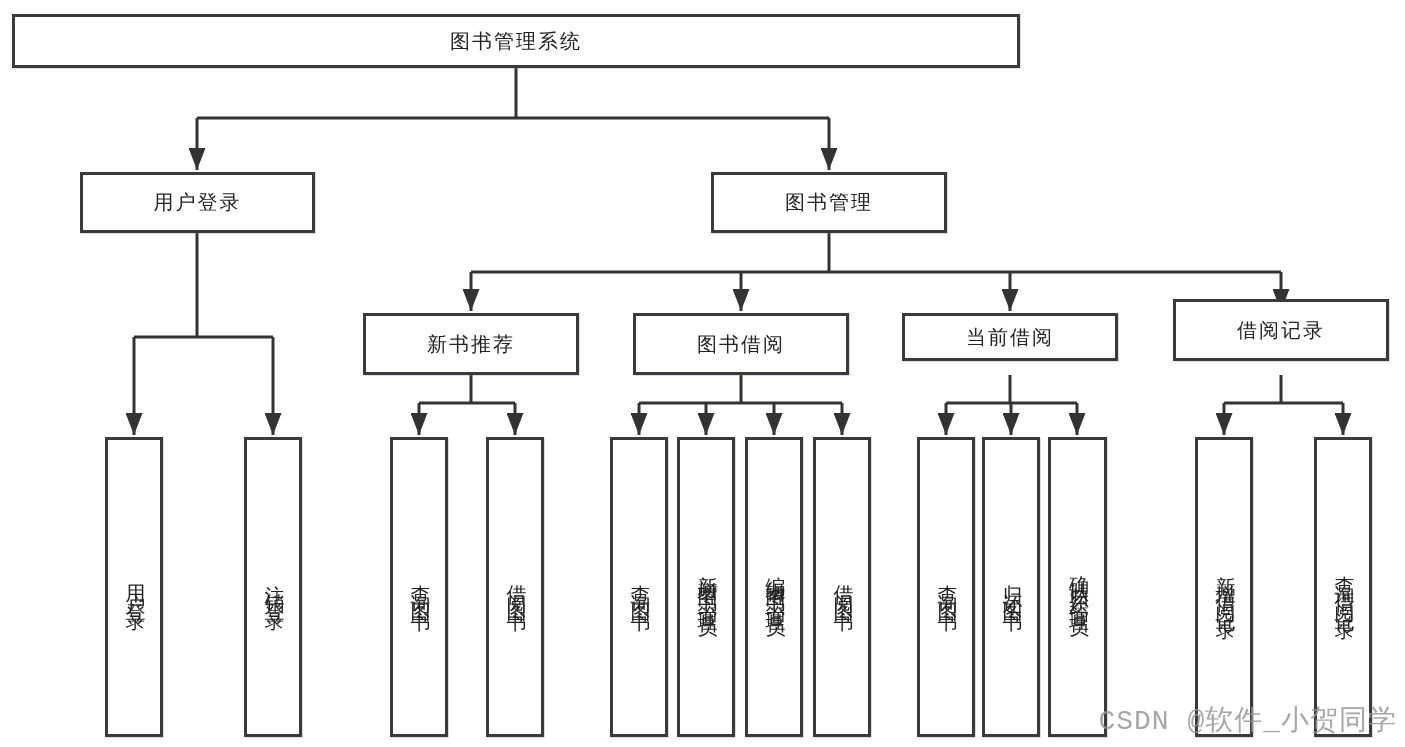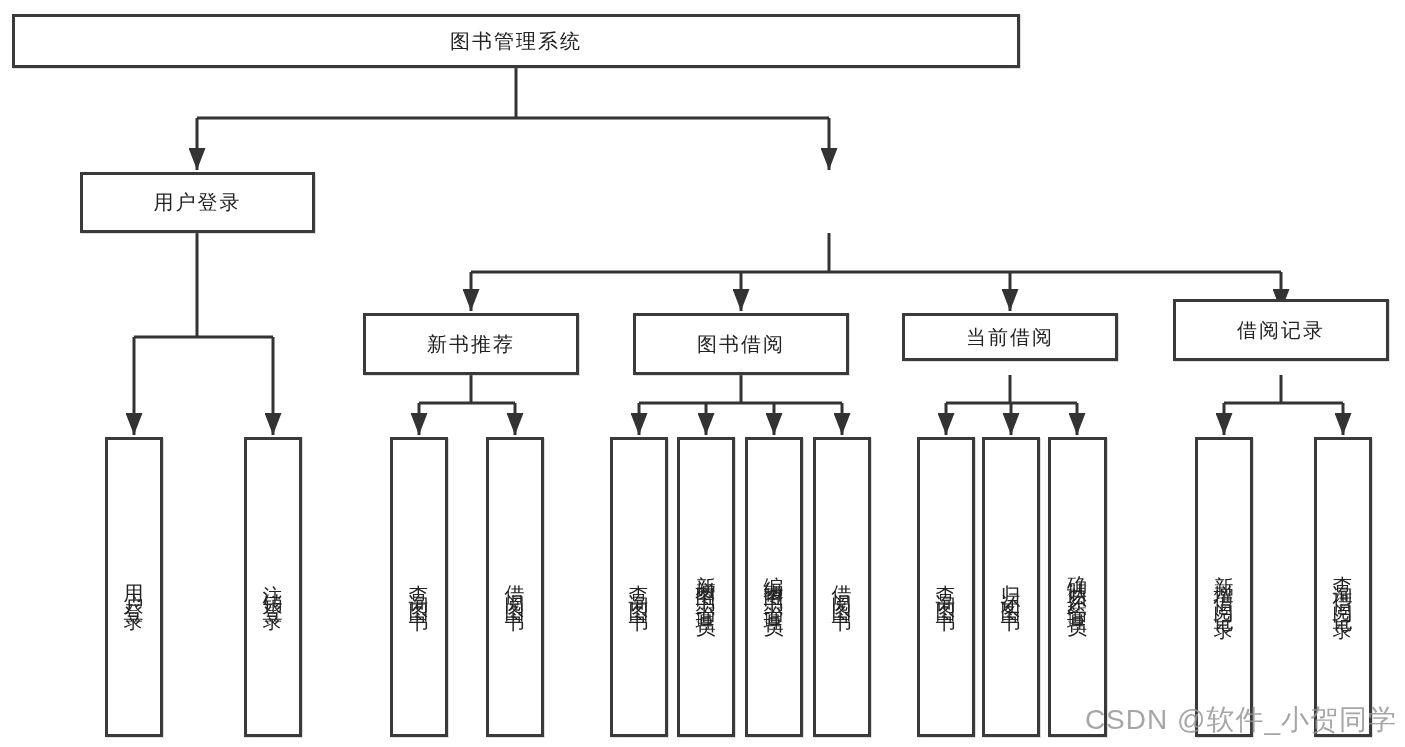--- a/index.html
+++ b/index.html
@@ -1,21 +1,21 @@
 <!DOCTYPE html>
 <html><head>
 <meta charset="utf-8">
 <style>
   html,body { margin:0; padding:0; background:#ffffff; }
   #stage {
     position: relative;
     width: 1405px;
     height: 747px;
     background: #ffffff;
-    font-family: Liberation Sans, sans-serif;
+    font-family: Liberation Mono, monospace;
     overflow: hidden;
   }
   #wires { position:absolute; left:0; top:0; z-index:1; }
   .box {
     position: absolute;
     box-sizing: border-box;
     background: #ffffff;
     border: 3px solid #3a3a3a;
     box-shadow: 1px 1px 0 rgba(125,135,160,0.28);
     display: flex;
@@ -103,20 +103,23 @@
     </g>
   </svg>
 
   <div class="box" style="left:12px;top:14px;width:1008px;height:54px">
     <span class="h-label">图书管理系统</span>
   </div>
 
   <div class="box" style="left:80px;top:172px;width:235px;height:61px">
     <span class="h-label">用户登录</span>
   </div>
+  <div class="box" style="left:711px;top:172px;width:236px;height:61px">
+    <span class="h-label">图书管理</span>
+  </div>
 
   <div class="box" style="left:363px;top:313px;width:216px;height:62px">
     <span class="h-label">新书推荐</span>
   </div>
   <div class="box" style="left:633px;top:313px;width:216px;height:62px">
     <span class="h-label">图书借阅</span>
   </div>
   <div class="box" style="left:902px;top:313px;width:216px;height:48px">
     <span class="h-label">当前借阅</span>
   </div>

